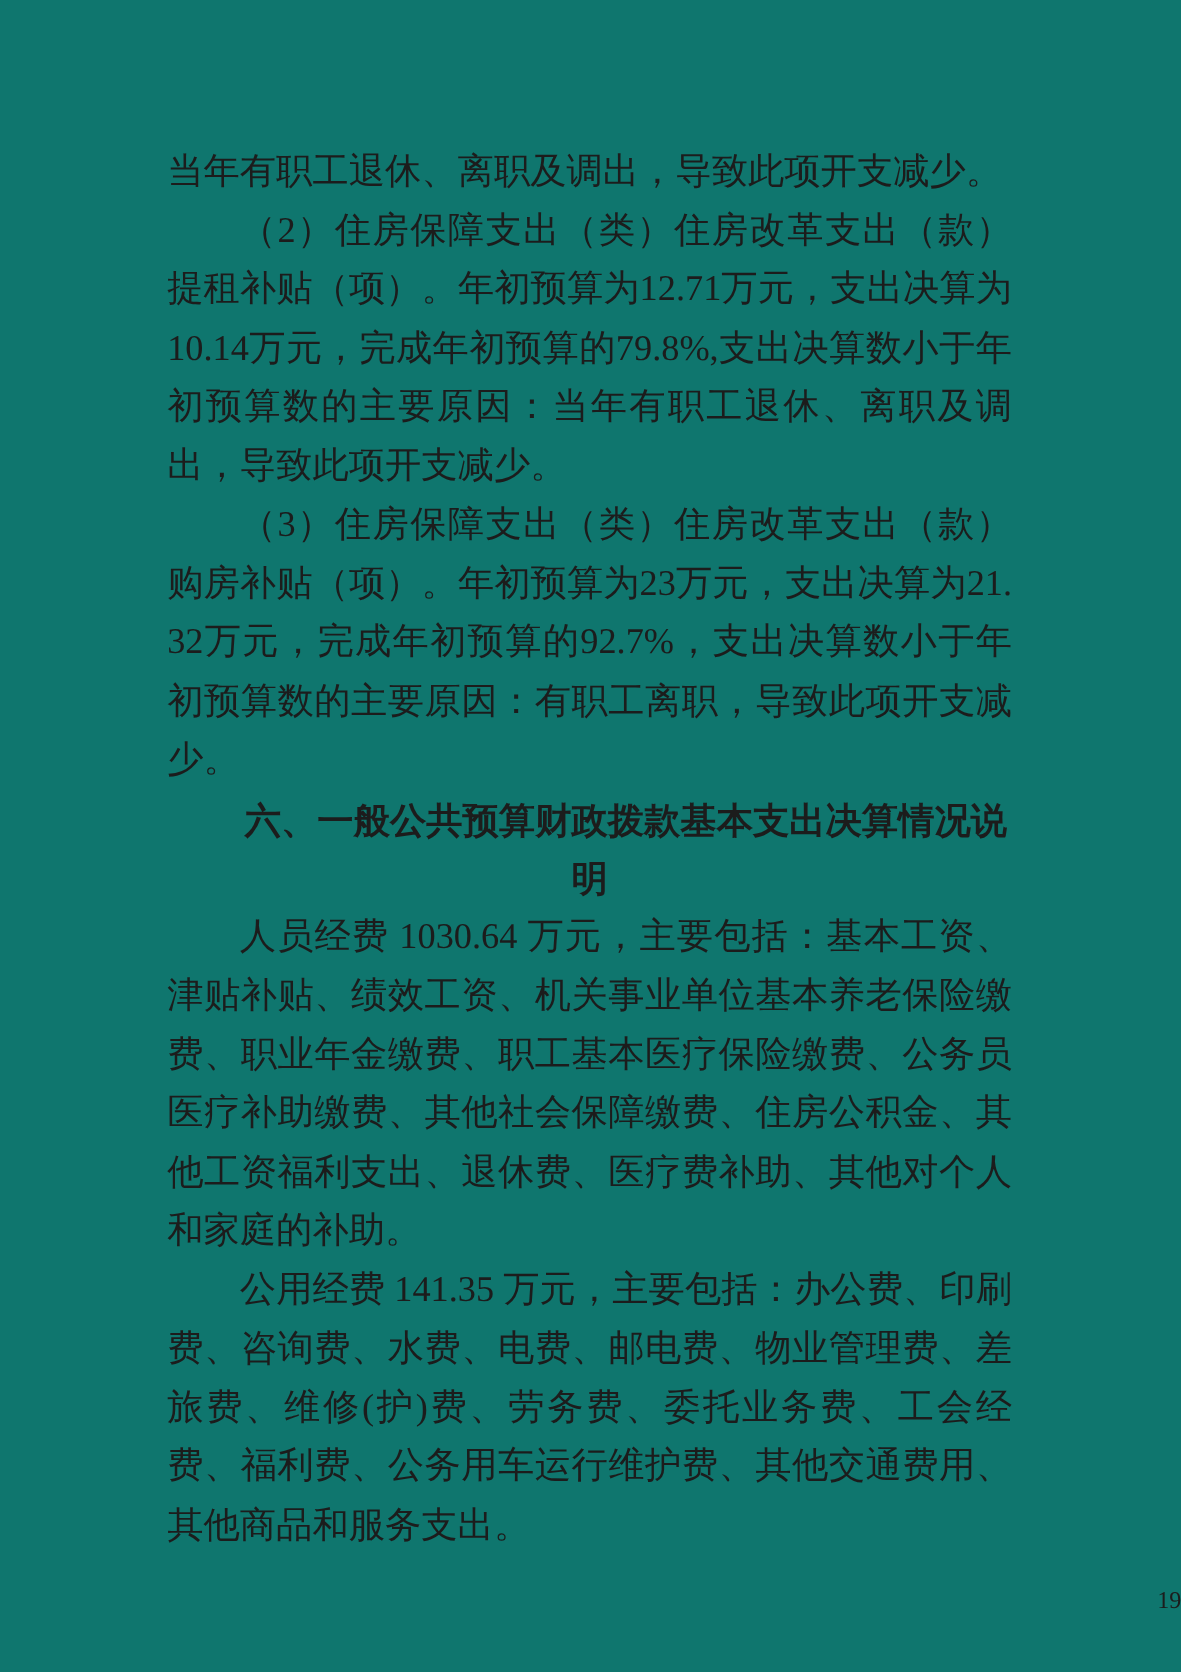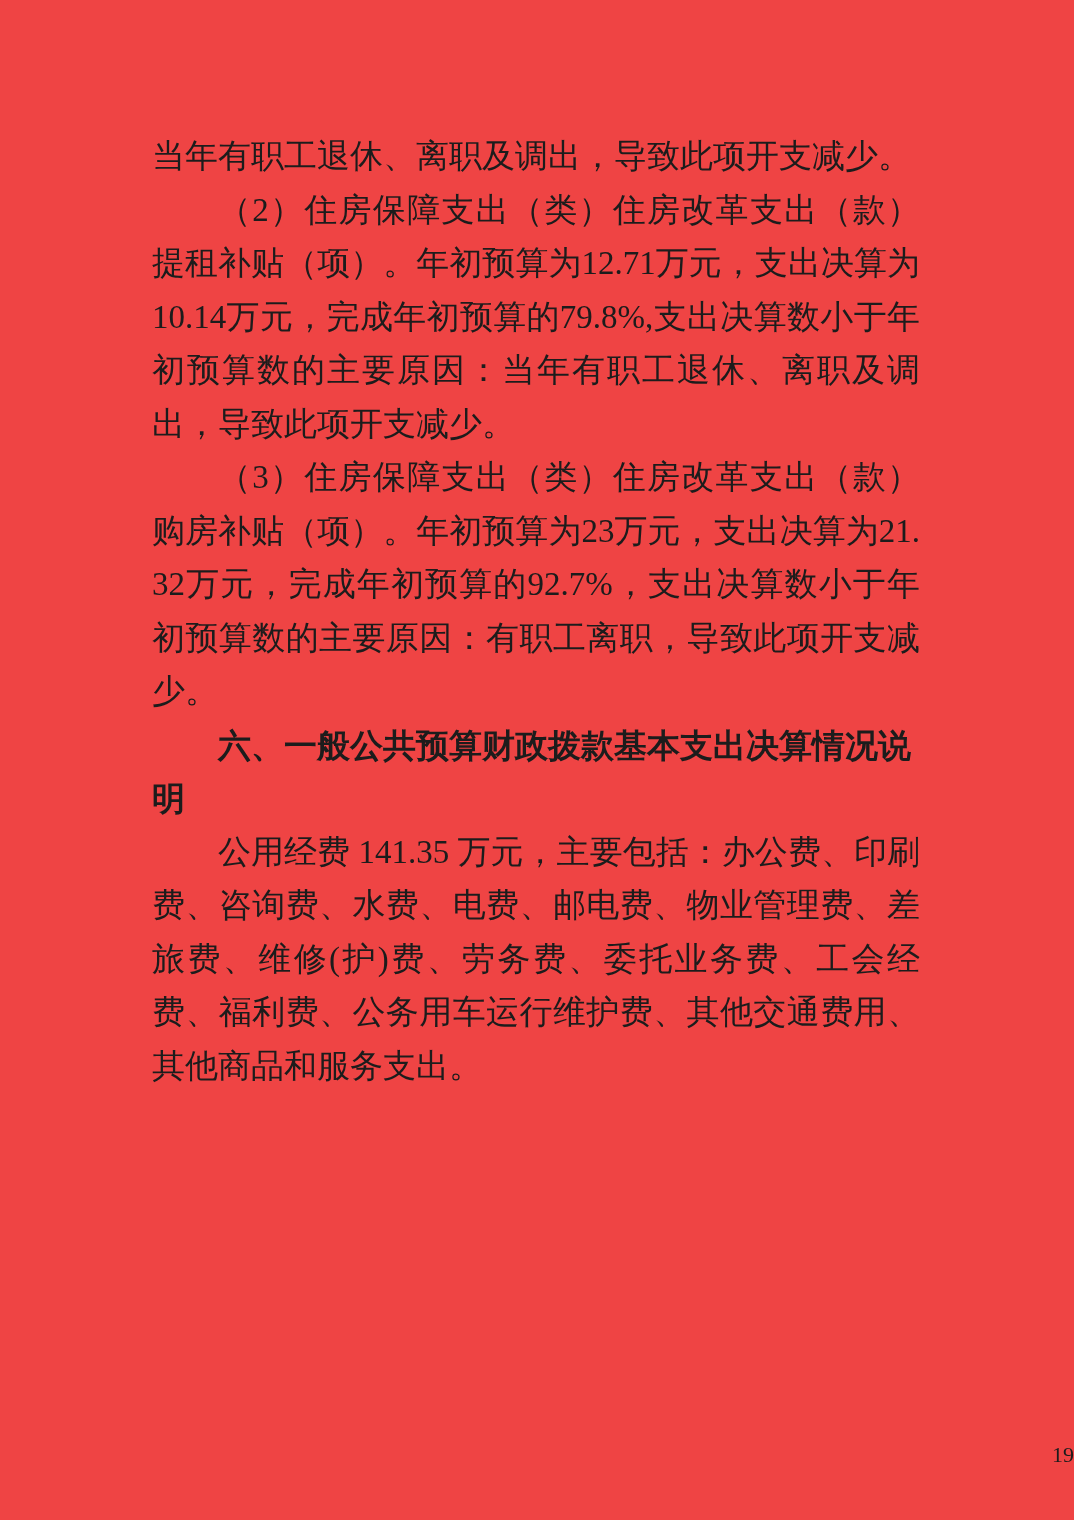--- a/index.html
+++ b/index.html
@@ -46,22 +46,23 @@
     bottom: 52px;
     text-align: right;
     font-size: 22px;
     color: #1c1c1c;
     font-family: "Liberation Serif", "DejaVu Serif", serif;
   }
 </style>
 </head>
 <body>
 
-<div class="page" style="background: #ef4444; text-decoration: underline;">
+<div class="page" style="background: #0f766e; text-decoration: underline;">
   <div class="content">
       <p class="para body" style="color: rgb(28, 28, 28);">当年有职工退休、离职及调出，导致此项开支减少。</p>
       <p class="para body indent" style="color: rgb(28, 28, 28);">（2）住房保障支出（类）住房改革支出（款）提租补贴（项）。年初预算为12.71万元，支出决算为10.14万元，完成年初预算的79.8%,支出决算数小于年初预算数的主要原因：当年有职工退休、离职及调出，导致此项开支减少。</p>
       <p class="para body indent" style="color: rgb(28, 28, 28);">（3）住房保障支出（类）住房改革支出（款）购房补贴（项）。年初预算为23万元，支出决算为21.32万元，完成年初预算的92.7%，支出决算数小于年初预算数的主要原因：有职工离职，导致此项开支减少。</p>
-      <p class="para heading indent" style="color: rgb(28, 28, 28);">六、一般公共预算财政拨款基本支出决算情况说明</p>
+      <p class="para heading indent" style="color: rgb(28, 28, 28); text-align: center;">六、一般公共预算财政拨款基本支出决算情况说明</p>
+      <p class="para body indent" style="color: rgb(28, 28, 28);">人员经费 1030.64 万元，主要包括：基本工资、津贴补贴、绩效工资、机关事业单位基本养老保险缴费、职业年金缴费、职工基本医疗保险缴费、公务员医疗补助缴费、其他社会保障缴费、住房公积金、其他工资福利支出、退休费、医疗费补助、其他对个人和家庭的补助。</p>
       <p class="para body indent" style="color: rgb(28, 28, 28);">公用经费 141.35 万元，主要包括：办公费、印刷费、咨询费、水费、电费、邮电费、物业管理费、差旅费、维修(护)费、劳务费、委托业务费、工会经费、福利费、公务用车运行维护费、其他交通费用、其他商品和服务支出。</p>
     </div>
   <div class="pageno" style="color: rgb(28, 28, 28);">19</div>
 </div>
 
 </body></html>

